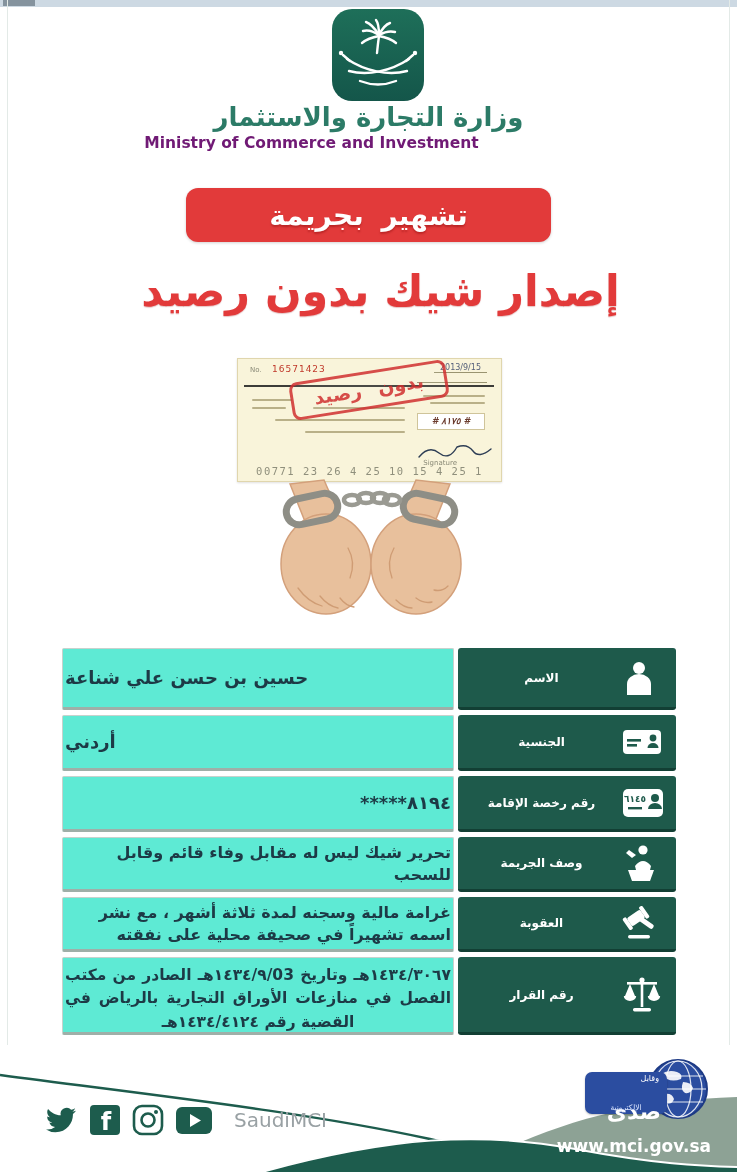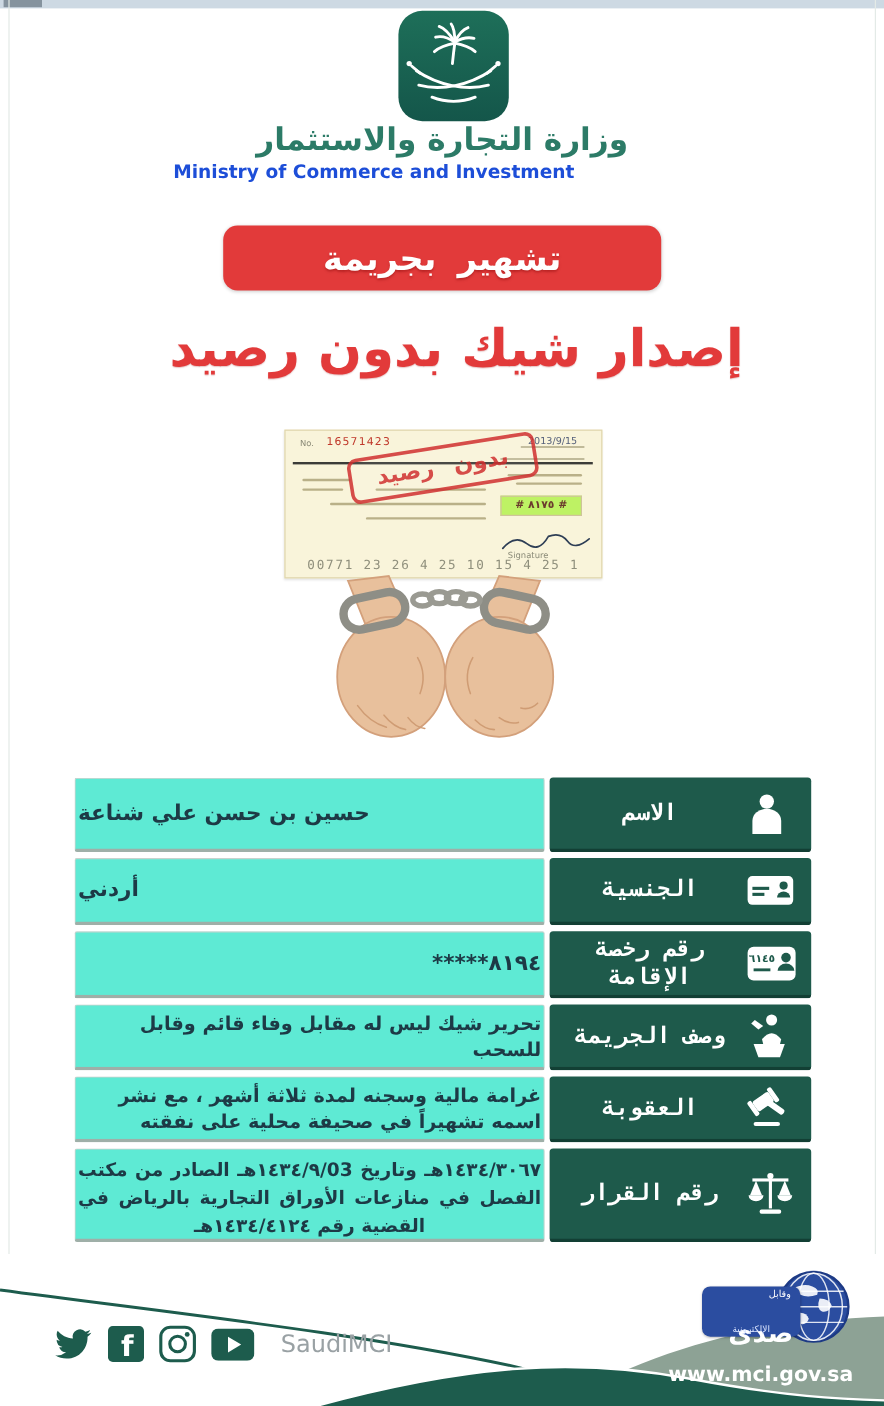--- a/index.html
+++ b/index.html
@@ -8,40 +8,40 @@
   .topstrip{position:absolute;left:0;top:0;width:737px;height:7px;background:#cdd9e3;}
   .topdash{position:absolute;left:3px;top:0;width:32px;height:6px;background:#4a5a66;opacity:.55;}
   .edgeline{position:absolute;top:0;width:1px;height:1045px;background:#e3eae7;}
   .edgeline.l{left:7px}.edgeline.r{left:729px}
 
   .emblem{position:absolute;left:330px;top:7px;width:96px;height:96px;}
 
   .ministry-ar{position:absolute;left:0;top:102px;width:737px;text-align:center;direction:rtl;
       color:#2c7b67;font-size:26px;font-weight:bold;letter-spacing:1px;}
   .ministry-en{position:absolute;left:0;top:134px;width:623px;text-align:center;
-      color:#1d4ed8;font-size:15.5px;font-weight:bold;}
+      color:#701a75;font-size:15.5px;font-weight:bold;}
 
   .banner{position:absolute;left:186px;top:188px;width:365px;height:54px;background:#e23a3a;
       border-radius:12px;display:flex;align-items:center;justify-content:center;direction:rtl;
       color:#ffffff;font-size:28px;font-weight:bold;word-spacing:8px;
       text-shadow:0 2px 2px rgba(120,0,0,.35);box-shadow:0 1px 3px rgba(0,0,0,.18);}
   .crime-title{position:absolute;left:12px;top:266px;width:737px;text-align:center;direction:rtl;
       color:#e23a3a;font-size:43px;font-weight:bold;text-shadow:0 1px 1px rgba(150,20,20,.25);}
 
   
   .check{position:absolute;left:237px;top:358px;width:263px;height:122px;background:#f9f4da;
       border:1px solid #e0d6ad;box-shadow:0 1px 2px rgba(0,0,0,.12);font-family:"DejaVu Sans",sans-serif;}
   .check .no-label{position:absolute;left:12px;top:7px;font-size:7px;color:#8a8a77;}
   .check .check-no{position:absolute;left:34px;top:5px;font-size:9px;color:#c0392b;letter-spacing:1px;}
   .check .date-val{position:absolute;right:14px;top:4px;font-size:8px;color:#55607a;border-bottom:1px solid #9a9470;padding:0 6px;}
   .check .payee-line{position:absolute;right:14px;top:16px;width:70px;border-bottom:1px solid #9a9470;height:7px;}
   .check .rule{position:absolute;left:6px;top:26px;width:250px;height:2px;background:#3c3c38;}
   .check .tline{position:absolute;height:2px;background:#b9b088;border-radius:1px;}
-  .check .amount{position:absolute;right:16px;top:54px;width:66px;height:15px;background:#bef264;
-      border:1px solid #cfc49a;font-size:9px;color:#6b3b2d;text-align:center;line-height:15px;font-weight:bold;}
+  .check .amount{position:absolute;right:16px;top:54px;width:66px;height:15px;background:#ffffff;
+      border:1px solid #cfc49a;font-size:9px;color:#6b3b2d;text-align:center;line-height:15px;font-weight:bold;font-style:italic;}
   .check .stamp{position:absolute;left:52px;top:12px;width:152px;height:32px;border:3px solid #d03030;
       border-radius:8px;color:#d03030;font-size:19px;font-weight:bold;text-align:center;line-height:30px;
       direction:rtl;word-spacing:10px;transform:rotate(-9deg);opacity:.85;background:rgba(255,255,255,.08);}
   .check .sig-label{position:absolute;right:44px;top:100px;font-size:7px;color:#8a8a77;}
   .check .sig{position:absolute;right:6px;top:82px;}
   .check .micr{position:absolute;left:0;top:106px;width:263px;text-align:center;
       font-family:"DejaVu Sans Mono",monospace;font-size:10.5px;color:#8f8f7c;letter-spacing:1.5px;}
 
   .hands{position:absolute;left:228px;top:478px;width:285px;height:138px;}
 
@@ -50,21 +50,21 @@
   .trow{display:flex;gap:4px;margin-bottom:5px;}
   .tval{flex:1;background:#5eead4;border:1px solid #c7d2cd;border-bottom:3px solid #9fafa8;border-radius:2px;
       direction:rtl;text-align:right;color:#1d3a46;font-weight:bold;display:flex;align-items:center;
       justify-content:flex-end;padding:0 2px;font-size:18px;line-height:1.35;}
   .tval.small{font-size:16px;}
   .tval.just{display:block;text-align:justify;text-align-last:center;padding-top:6px;font-size:15.5px;line-height:1.5;}
   .tval.ltrv{direction:ltr;letter-spacing:1px;}
   .tlabel{width:218px;background:#1e5a4b;border-bottom:3px solid #123f34;border-radius:3px;direction:rtl;
       display:flex;align-items:center;color:#ffffff;}
   .ticon{width:54px;display:flex;align-items:center;justify-content:flex-end;}
-  .tltext{flex:1;text-align:center;font-size:19px;font-weight:bold;padding-left:3px;font-family:Liberation Mono, monospace;}
+  .tltext{flex:1;text-align:center;font-size:12px;font-weight:bold;padding-left:3px;}
 
   
   .footer-svg{position:absolute;left:0;top:1037px;}
   .social{position:absolute;left:44px;top:1104px;display:flex;align-items:center;gap:12px;}
   .handle{color:#99a1a4;font-size:20px;margin-left:10px;}
   .website{position:absolute;right:26px;top:1136px;color:#ffffff;font-size:17px;font-weight:bold;}
   .sada{position:absolute;left:585px;top:1058px;width:130px;height:58px;}
   .sada-rect{position:absolute;left:0;top:14px;width:82px;height:42px;background:#2b4da0;border-radius:7px;
       box-shadow:0 1px 2px rgba(0,0,0,.25);color:#fff;direction:rtl;}
   .sada-top{position:absolute;right:8px;top:2px;font-size:8px;}

